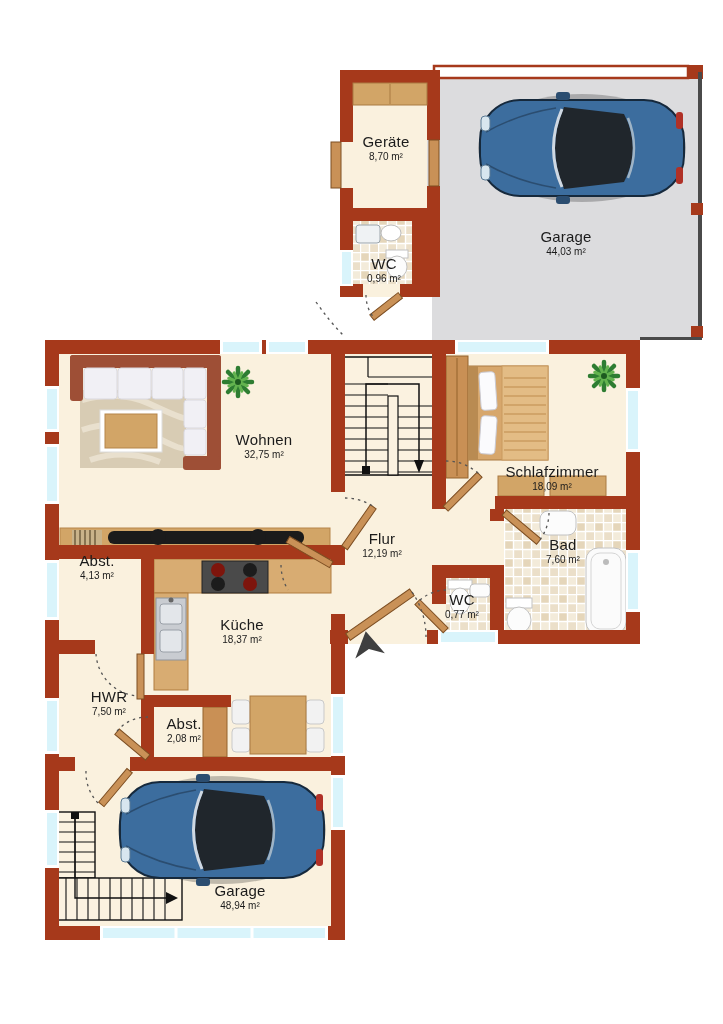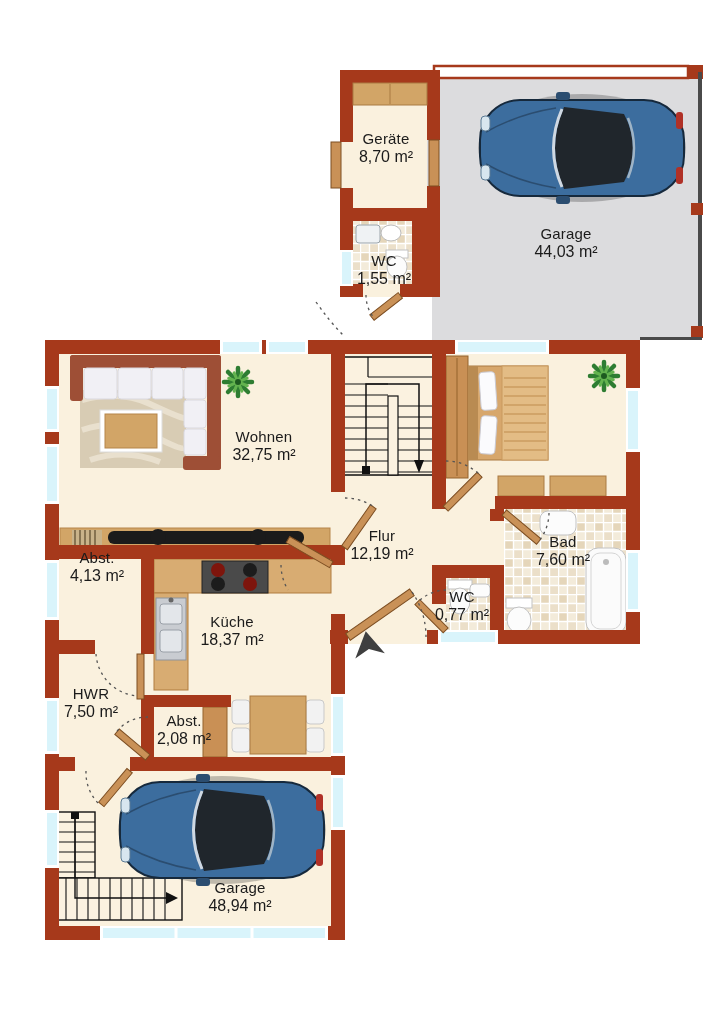--- a/index.html
+++ b/index.html
@@ -2,21 +2,21 @@
 <html><head>
 <meta charset="utf-8">
 <style>
   html,body{margin:0;padding:0;background:#ffffff;}
   .stage{position:relative;width:723px;height:1024px;background:#fff;overflow:hidden;
          font-family:"Liberation Sans",sans-serif;}
   .plan-svg{position:absolute;left:0;top:0;}
   .room-label{position:absolute;transform:translate(-50%,-50%);text-align:center;
               color:#1b1b1b;line-height:1.18;white-space:nowrap;z-index:5;}
   .room-label .rname{display:block;font-size:15px;letter-spacing:.2px;}
-  .room-label .rarea{display:block;font-size:16px;}
+  .room-label .rarea{display:block;font-size:10px;}
 </style>
 </head>
 <body>
 
 <div class="stage">
 
 <svg class="plan-svg" width="723" height="1024" viewBox="0 0 723 1024">
   <defs>
     <pattern id="tiles" width="18" height="18" patternUnits="userSpaceOnUse">
       <rect width="18" height="18" fill="#F3EBDA"></rect>
@@ -343,51 +343,55 @@
 
   <path d="M368,631 L383,656 L368,649 L353,656 Z" fill="#3F3F3F" transform="rotate(-10 368 644)"></path>
 </svg>
 
   <div class="room-label" style="left:386px;top:148px">
     <span class="rname">Geräte</span>
     <span class="rarea">8,70 m²</span>
   </div>
   <div class="room-label" style="left:384px;top:270px">
     <span class="rname">WC</span>
-    <span class="rarea">1,55 m²</span>
+    <span class="rarea">0,96 m²</span>
   </div>
   <div class="room-label" style="left:566px;top:243px">
     <span class="rname">Garage</span>
     <span class="rarea">44,03 m²</span>
   </div>
   <div class="room-label" style="left:264px;top:446px">
     <span class="rname">Wohnen</span>
     <span class="rarea">32,75 m²</span>
   </div>
+  <div class="room-label" style="left:552px;top:478px">
+    <span class="rname">Schlafzimmer</span>
+    <span class="rarea">18,09 m²</span>
+  </div>
   <div class="room-label" style="left:382px;top:545px">
     <span class="rname">Flur</span>
     <span class="rarea">12,19 m²</span>
   </div>
   <div class="room-label" style="left:563px;top:551px">
     <span class="rname">Bad</span>
     <span class="rarea">7,60 m²</span>
   </div>
   <div class="room-label" style="left:462px;top:606px">
     <span class="rname">WC</span>
     <span class="rarea">0,77 m²</span>
   </div>
   <div class="room-label" style="left:97px;top:567px">
     <span class="rname">Abst.</span>
     <span class="rarea">4,13 m²</span>
   </div>
-  <div class="room-label" style="left:232px;top:631px">
+  <div class="room-label" style="left:242px;top:631px">
     <span class="rname">Küche</span>
     <span class="rarea">18,37 m²</span>
   </div>
-  <div class="room-label" style="left:91px;top:703px">
+  <div class="room-label" style="left:109px;top:703px">
     <span class="rname">HWR</span>
     <span class="rarea">7,50 m²</span>
   </div>
   <div class="room-label" style="left:184px;top:730px">
     <span class="rname">Abst.</span>
     <span class="rarea">2,08 m²</span>
   </div>
   <div class="room-label" style="left:240px;top:897px">
     <span class="rname">Garage</span>
     <span class="rarea">48,94 m²</span>

